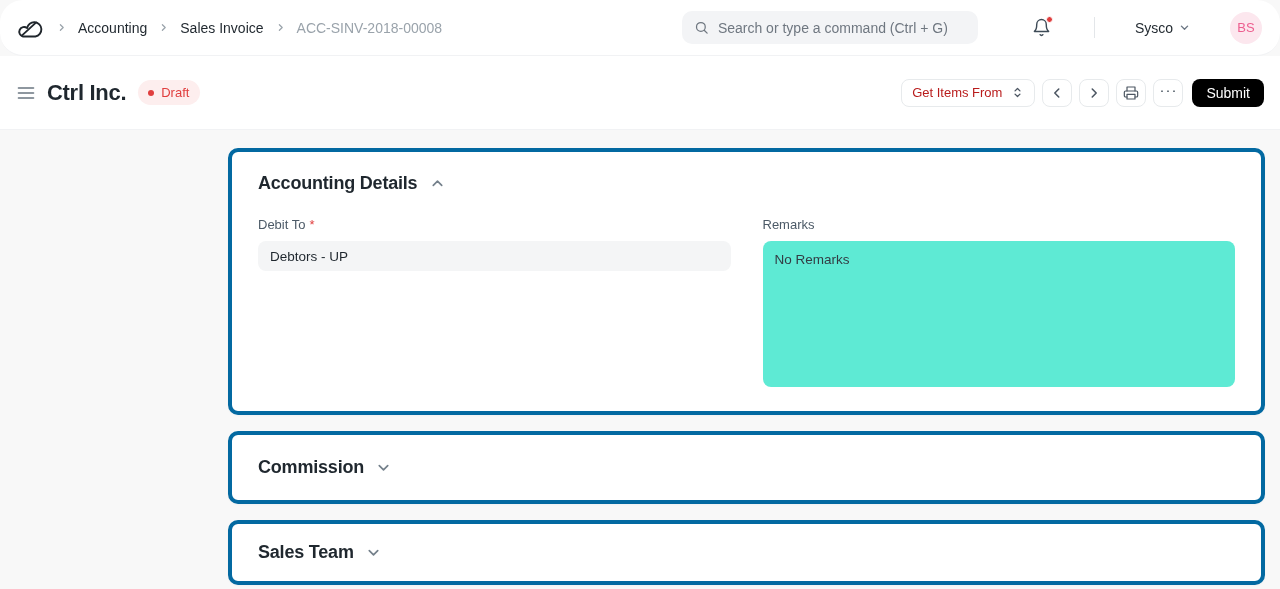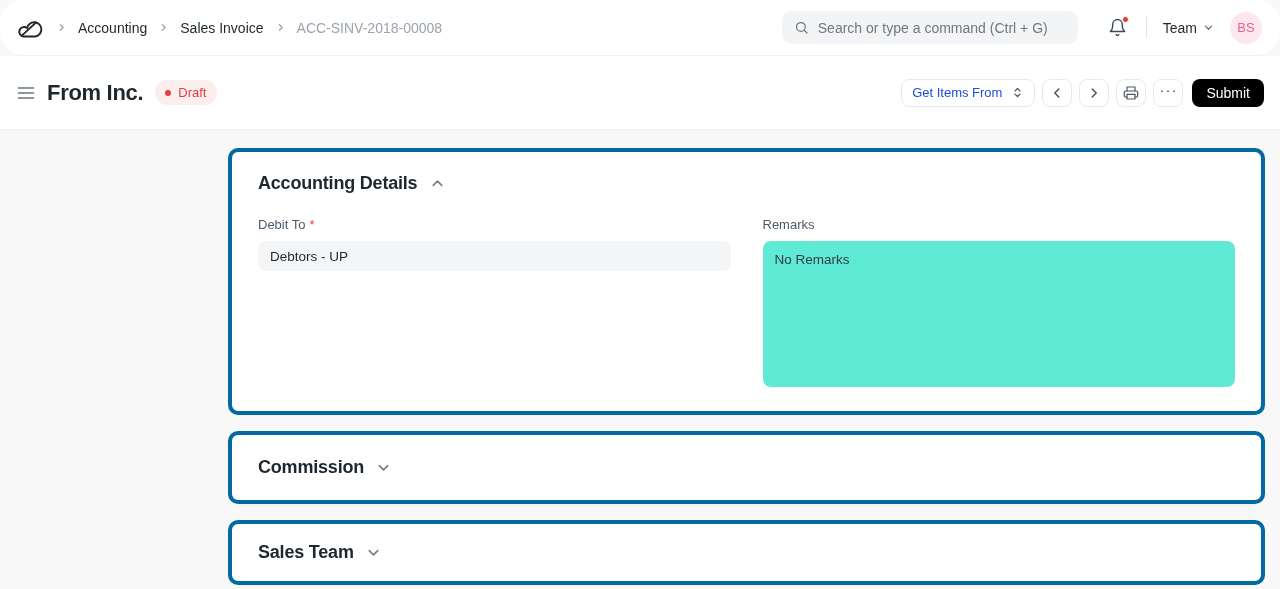--- a/index.html
+++ b/index.html
@@ -16,21 +16,21 @@
   .navbar {
     height:56px; background:#ffffff; border-bottom:1px solid #f1f2f4;
     display:flex; align-items:center; padding:0 18px 0 16px;border-radius:23px;
   }
   .logo-btn { display:flex; align-items:center; margin-right:14px; cursor:pointer; }
   .crumbs { display:flex; align-items:center; gap:12px; font-size:14px; }
   .crumb { color:#1f272e; font-weight:500; cursor:pointer; text-decoration:none; }
   .crumb.muted { color:#9aa3ab; font-weight:400; cursor:default; }
   .crumb-sep { display:flex; color:#9aa3ab; }
 
-  .nav-right { margin-left:auto; display:flex; align-items:center; }
+  .nav-right { margin-left:auto; display:flex; align-items:center;gap:24px; }
   .searchbar {
     width:296px; height:33px; background:#f3f4f6; border-radius:10px;
     display:flex; align-items:center; gap:9px; padding:0 12px; color:#6f7780;
   }
   .searchbar svg { flex:none; }
   .search-input {
     border:none; background:transparent; outline:none; flex:1;
     font-size:14px; color:#1f272e; font-family:inherit;
   }
   .search-input::placeholder { color:#6f7780; }
@@ -59,21 +59,21 @@
   .badge-draft {
     margin-left:12px; font-size:13px; font-weight:500; border-radius:999px;
     padding:5px 11px 5px 10px; display:flex; align-items:center; gap:7px;
   }
   .badge-dot { width:6px; height:6px; border-radius:50%; }
 
   .head-actions { margin-left:auto; display:flex; align-items:center; gap:7px; }
   .btn {
     height:28px; border-radius:8px; border:1px solid #e7eaec; background:#fff;
     display:inline-flex; align-items:center; justify-content:center;
-    font-size:13px; color:#1d4ed8; cursor:pointer; font-family:inherit;
+    font-size:13px; color:#b91c1c; cursor:pointer; font-family:inherit;
   }
   .btn-get-items { padding:0 10px; gap:9px; font-weight:450; }
   .btn-get-items svg, .btn-icon svg { color:#4c5662; }
   .btn-icon { width:30px; }
   .btn-more { font-size:15px; letter-spacing:1px; color:#3e4b57; padding-bottom:6px; }
   .btn-primary { border:none; color:#fff; padding:0 14px; font-size:14px; font-weight:500; margin-left:2px; }
 
   
   .content { padding:18px 15px 0 228px; }
   .card {
@@ -150,38 +150,38 @@
     </div>
     <div class="bell-wrap">
       <svg width="19" height="19" viewBox="0 0 24 24" fill="none" stroke="currentColor" stroke-width="1.8" stroke-linecap="round" stroke-linejoin="round">
         <path d="M18 8A6 6 0 0 0 6 8c0 7-3 9-3 9h18s-3-2-3-9"></path>
         <path d="M13.73 21a2 2 0 0 1-3.46 0"></path>
       </svg>
       <span class="bell-dot"></span>
     </div>
     <span class="nav-divider"></span>
     <div class="help">
-      <span>Team</span>
+      <span>Sysco</span>
       <svg width="11" height="11" viewBox="0 0 16 16" fill="none" stroke="currentColor" stroke-width="2" stroke-linecap="round" stroke-linejoin="round">
           <path d="M3.5 6l4.5 4.5L12.5 6"></path>
         </svg>
     </div>
     <div class="avatar" style="background:#fce7ee;color:#ed5e8f;">
       <span>BS</span>
     </div>
   </div>
 </header>
 
 <div class="page-head">
   <span class="burger">
     <svg width="20" height="20" viewBox="0 0 24 24" fill="none" stroke="currentColor" stroke-width="2" stroke-linecap="round">
         <path d="M3 6h18M3 12h18M3 18h18"></path>
       </svg>
   </span>
-  <h1 class="page-title">From Inc.</h1>
+  <h1 class="page-title">Ctrl Inc.</h1>
   <span class="badge-draft" style="background:#fdeeee;color:#e03e3e;">
     <span class="badge-dot" style="background:#e03e3e;"></span>
     <span>Draft</span>
   </span>
 
   <div class="head-actions">
     <button class="btn btn-get-items">
       <span>Get Items From</span>
       <svg width="13" height="13" viewBox="0 0 16 16" fill="none" stroke="currentColor" stroke-width="1.6" stroke-linecap="round" stroke-linejoin="round">
           <path d="M5 6l3-3 3 3"></path>

